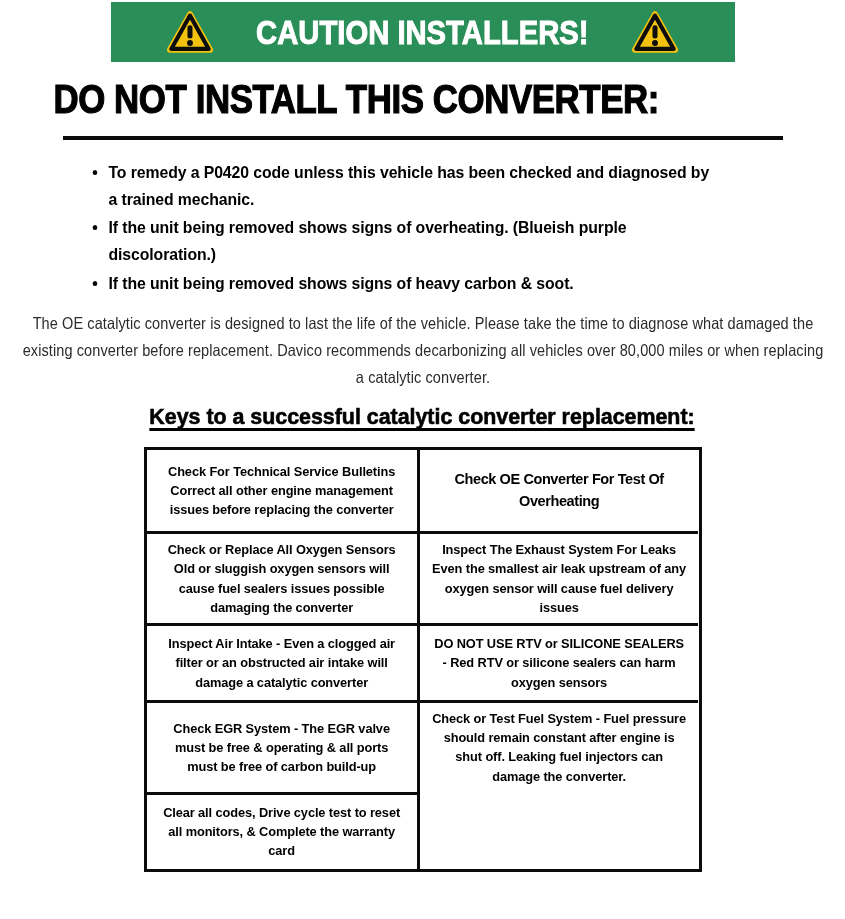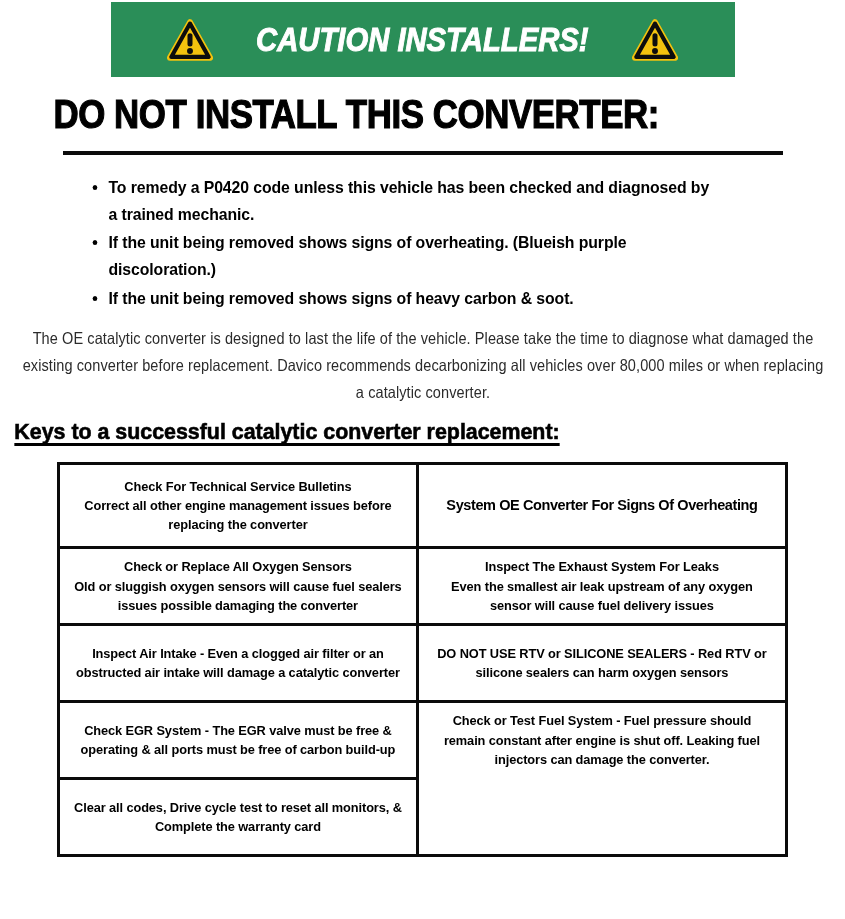--- a/index.html
+++ b/index.html
@@ -4,24 +4,23 @@
 <style>
   html,body{margin:0;padding:0;}
   body{
     width:845px;height:919px;background:#ffffff;overflow:hidden;
     font-family:"Liberation Sans", sans-serif;color:#000;
   }
   .page{width:845px;height:919px;position:relative;}
 
   
   .banner{
-    width:624px;height:75px;margin:2px auto 0;
+    width:624px;height:60px;margin:2px auto 0;
     display:flex;align-items:center;justify-content:center;gap:16px;
     background:var(--banner-green,#2a8e58);
-    font-style:italic;
   }
   .banner-text{
     color:#fff;font-weight:700;font-size:34px;letter-spacing:0px;
     display:inline-block;transform:scaleX(0.86);transform-origin:50% 50%;
     -webkit-text-stroke:1px #fff;white-space:nowrap;
   }
   .tri{width:46px;height:42px;display:inline-block;flex:0 0 auto;}
   .tri svg{width:100%;height:100%;display:block;}
 
   
@@ -50,32 +49,32 @@
 
   
   .para{
     width:920px;margin:12px 0 0 -37px;text-align:center;
     font-size:16.5px;line-height:1.62;color:#2b2b2b;font-weight:400;
     transform:scaleX(0.88);transform-origin:50% 50%;letter-spacing:0.1px;
   }
 
   
   .keys{
-    margin:14px 0 8px;font-size:22.5px;font-weight:700;
+    margin:14px 0 8px;text-align:center;font-size:22.5px;font-weight:700;
   }
   .keys .cond{
     display:inline-block;transform:scaleX(0.95);transform-origin:50% 50%;
     -webkit-text-stroke:0.6px #000;
     text-decoration:underline;text-decoration-thickness:2.5px;text-underline-offset:4px;
     white-space:nowrap;
   }
 
   
   .grid-table{
-    width:731px;margin:17px auto 0;
+    width:558px;margin:17px auto 0;
     display:grid;grid-template-columns:49.5% 50.5%;
     border:3px solid #0b0b0b;box-sizing:border-box;
   }
   .cell{
     box-sizing:border-box;min-height:77px;padding:6px 12px;
     display:flex;align-items:center;justify-content:center;
     text-align:center;font-weight:700;font-size:12.8px;line-height:1.5;
     white-space:pre-line;letter-spacing:-0.1px;
   }
   .cell:nth-child(odd){border-right:3px solid #0b0b0b;}
@@ -122,21 +121,21 @@
 
   <p class="para">The OE catalytic converter is designed to last the life of the vehicle. Please take the time to diagnose what damaged the existing converter before replacement. Davico recommends decarbonizing all vehicles over 80,000 miles or when replacing a catalytic converter.</p>
 
   <h2 class="keys">
     <span class="cond">Keys to a successful catalytic converter replacement:</span>
   </h2>
 
   <div class="grid-table">
     <div class="cell">Check For Technical Service Bulletins
 Correct all other engine management issues before replacing the converter</div>
-    <div class="cell r1-right">System OE Converter For Signs Of Overheating</div>
+    <div class="cell r1-right">Check OE Converter For Test Of Overheating</div>
     <div class="cell">Check or Replace All Oxygen Sensors
 Old or sluggish oxygen sensors will cause fuel sealers issues possible damaging the converter</div>
     <div class="cell">Inspect The Exhaust System For Leaks
 Even the smallest air leak upstream of any oxygen sensor will cause fuel delivery issues</div>
     <div class="cell">Inspect Air Intake - Even a clogged air filter or an obstructed air intake will damage a catalytic converter</div>
     <div class="cell">DO NOT USE RTV or SILICONE SEALERS - Red RTV or silicone sealers can harm oxygen sensors</div>
     <div class="cell">Check EGR System - The EGR valve must be free &amp; operating &amp; all ports must be free of carbon build-up</div>
     <div class="cell">Check or Test Fuel System - Fuel pressure should remain constant after engine is shut off.  Leaking fuel injectors can damage the converter.</div>
     <div class="cell">Clear all codes,  Drive cycle test to reset all monitors, &amp; Complete the warranty card</div>
   </div>

